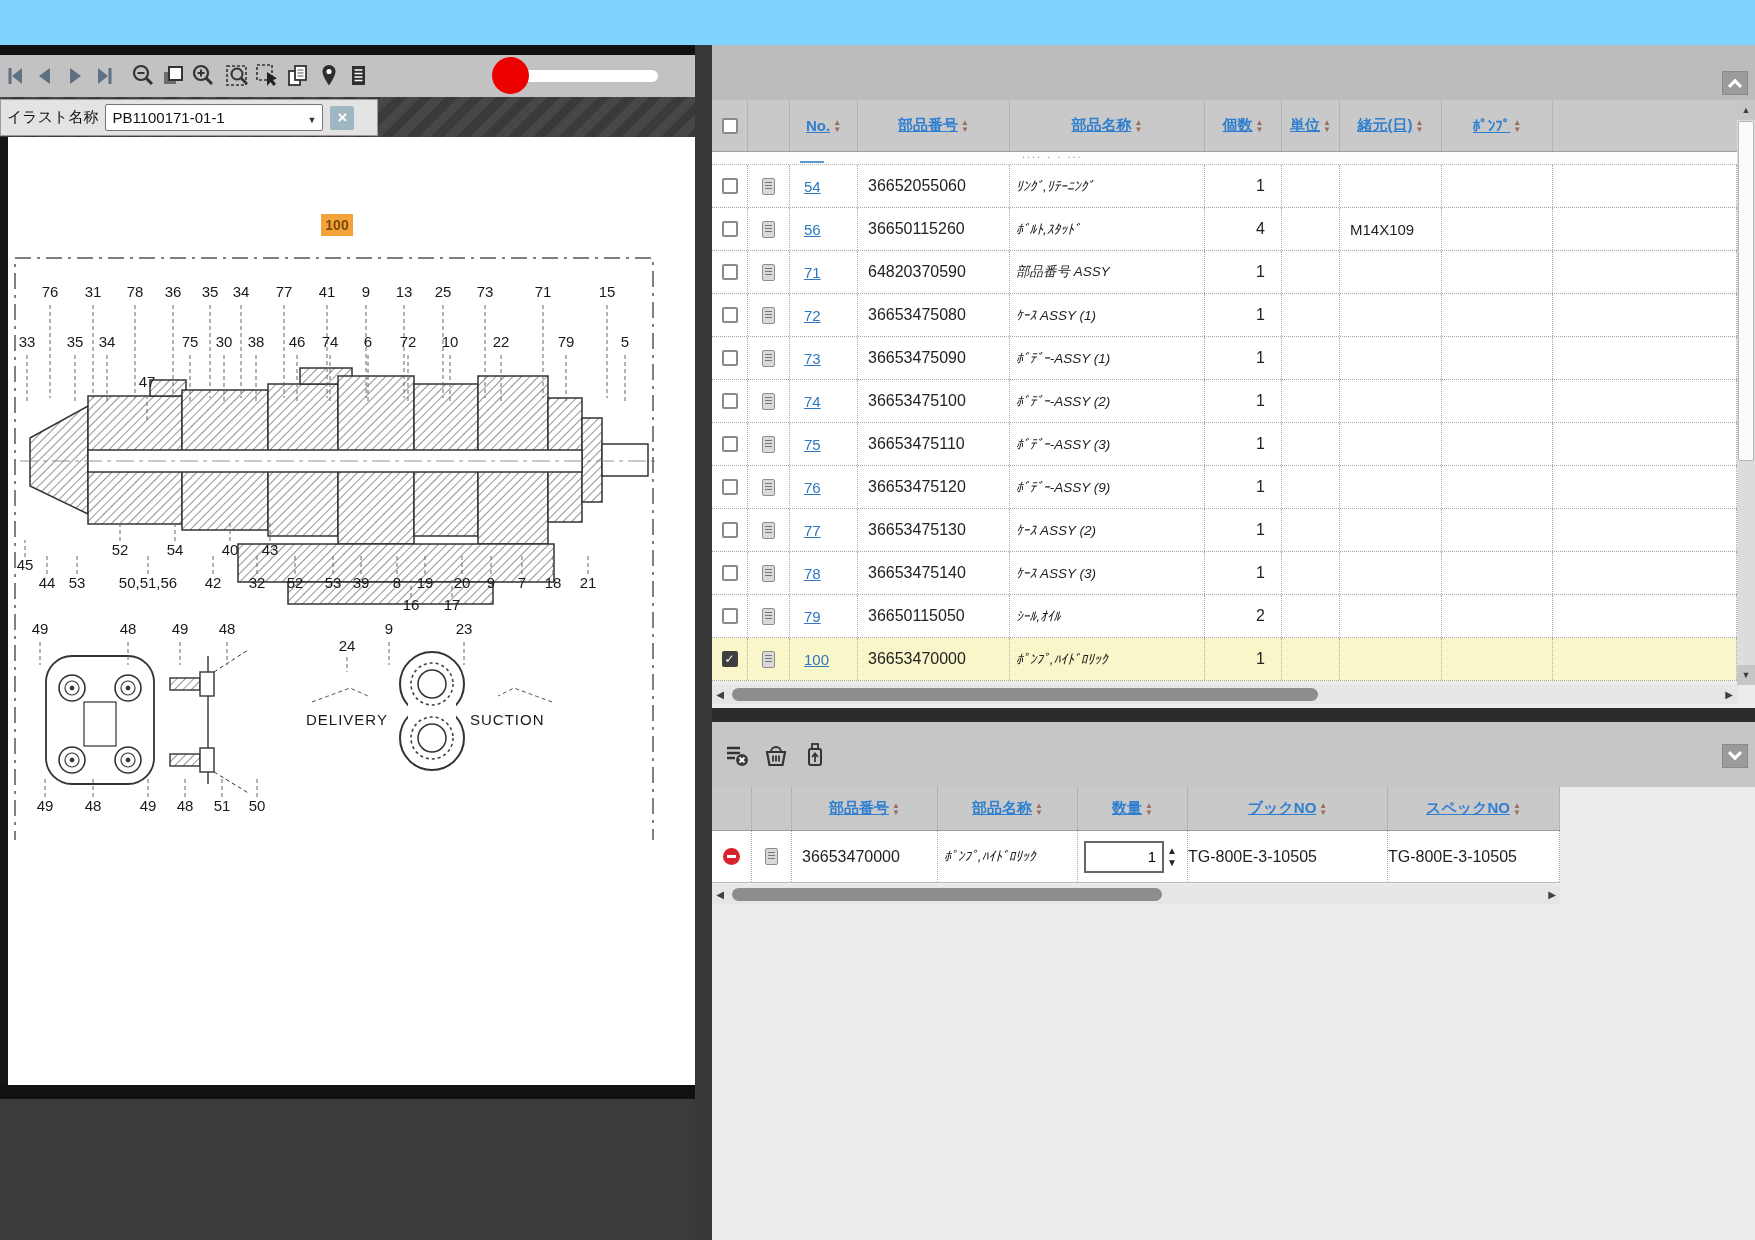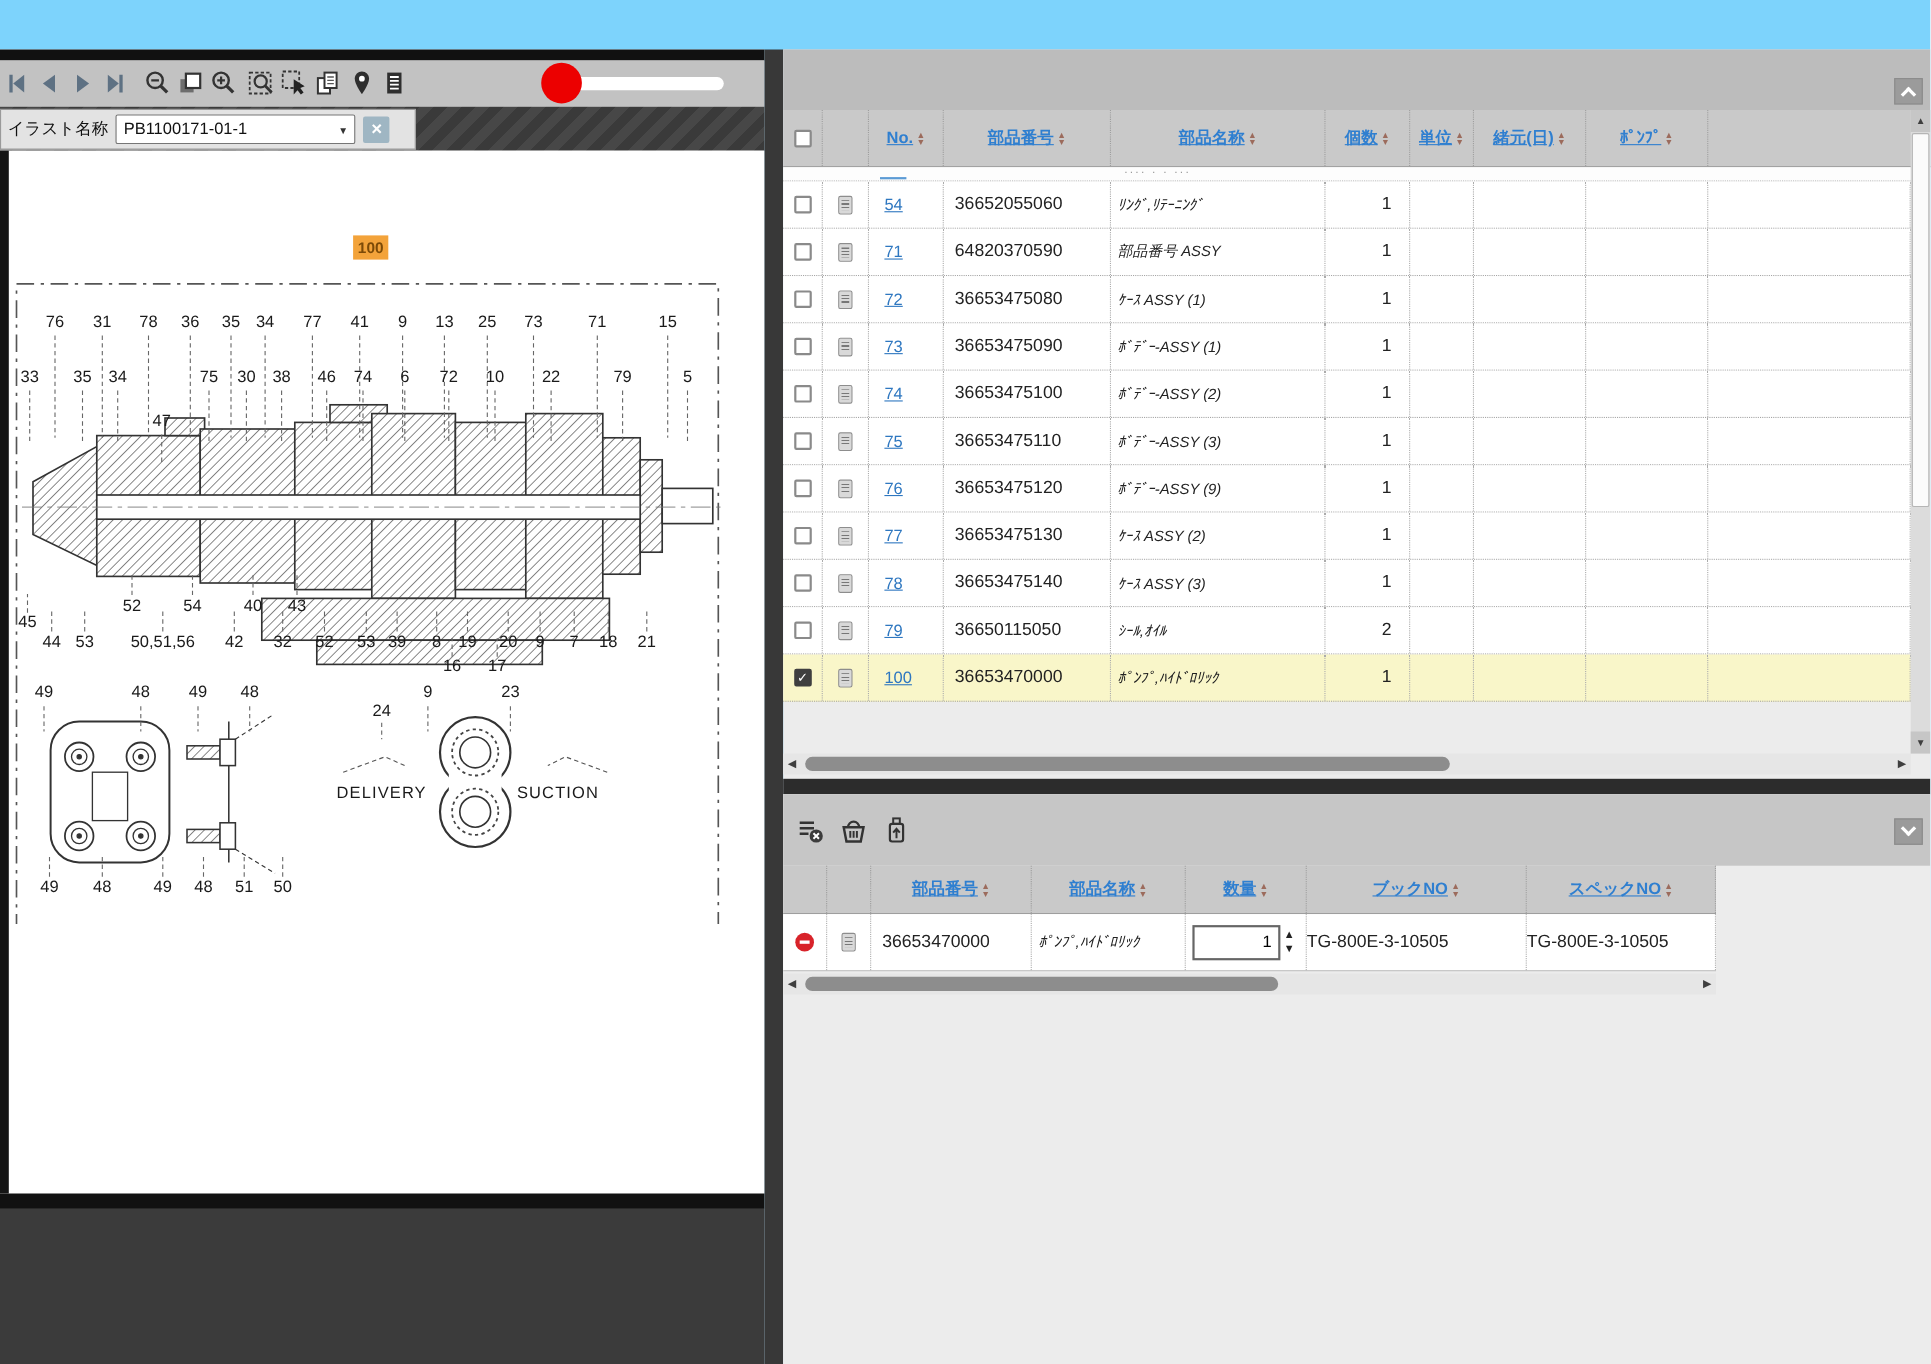--- a/index.html
+++ b/index.html
@@ -520,20 +520,38 @@
           <div class="cell c-fl"></div>
         </div>
         <div class="pt-row grid-top">
           <div class="cell c-cb">
             <span class="checkbox"></span>
           </div>
           <div class="cell c-ic">
             <span class="doc-icon"></span>
           </div>
           <div class="cell c-no">
+            <a class="no-link">56</a>
+          </div>
+          <div class="cell c-pn">36650115260</div>
+          <div class="cell c-nm jp">ﾎﾞﾙﾄ,ｽﾀｯﾄﾞ</div>
+          <div class="cell c-qt">4</div>
+          <div class="cell c-un"></div>
+          <div class="cell c-sp">M14X109</div>
+          <div class="cell c-se"></div>
+          <div class="cell c-fl"></div>
+        </div>
+        <div class="pt-row grid-top">
+          <div class="cell c-cb">
+            <span class="checkbox"></span>
+          </div>
+          <div class="cell c-ic">
+            <span class="doc-icon"></span>
+          </div>
+          <div class="cell c-no">
             <a class="no-link">71</a>
           </div>
           <div class="cell c-pn">64820370590</div>
           <div class="cell c-nm jp">部品番号 ASSY</div>
           <div class="cell c-qt">1</div>
           <div class="cell c-un"></div>
           <div class="cell c-sp"></div>
           <div class="cell c-se"></div>
           <div class="cell c-fl"></div>
         </div>

